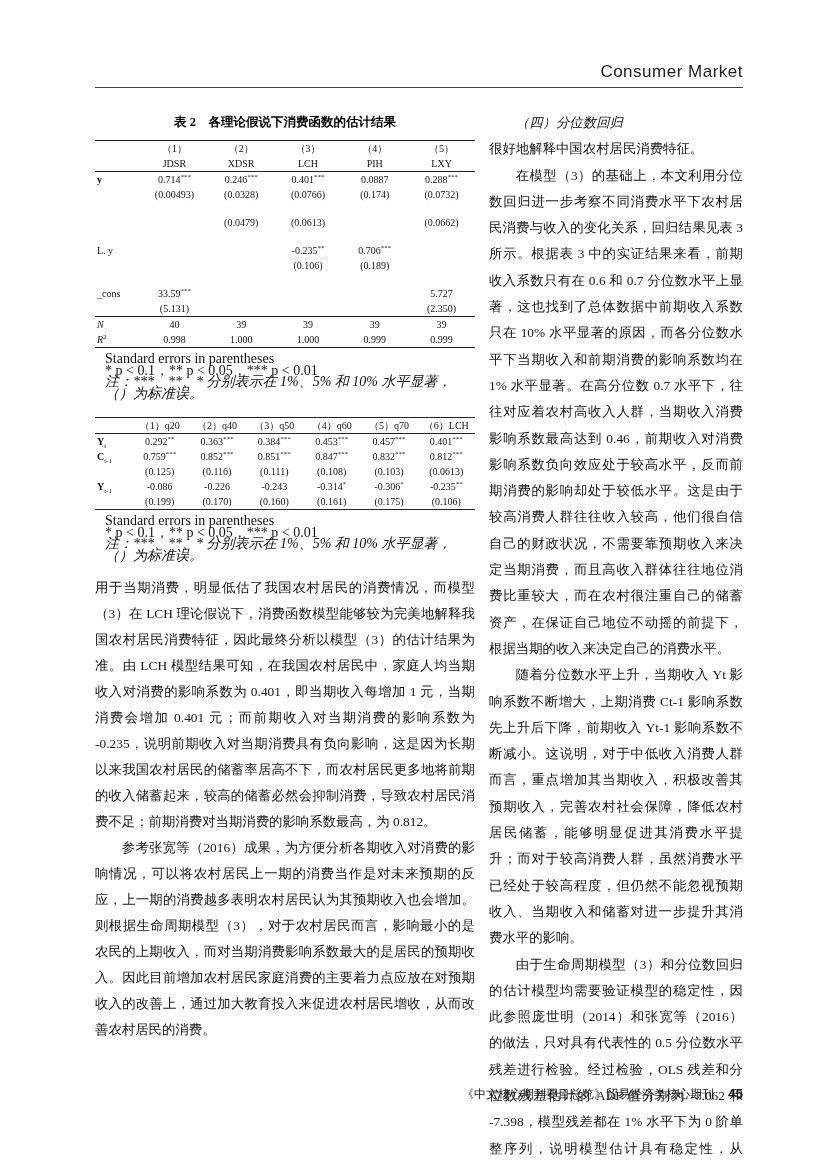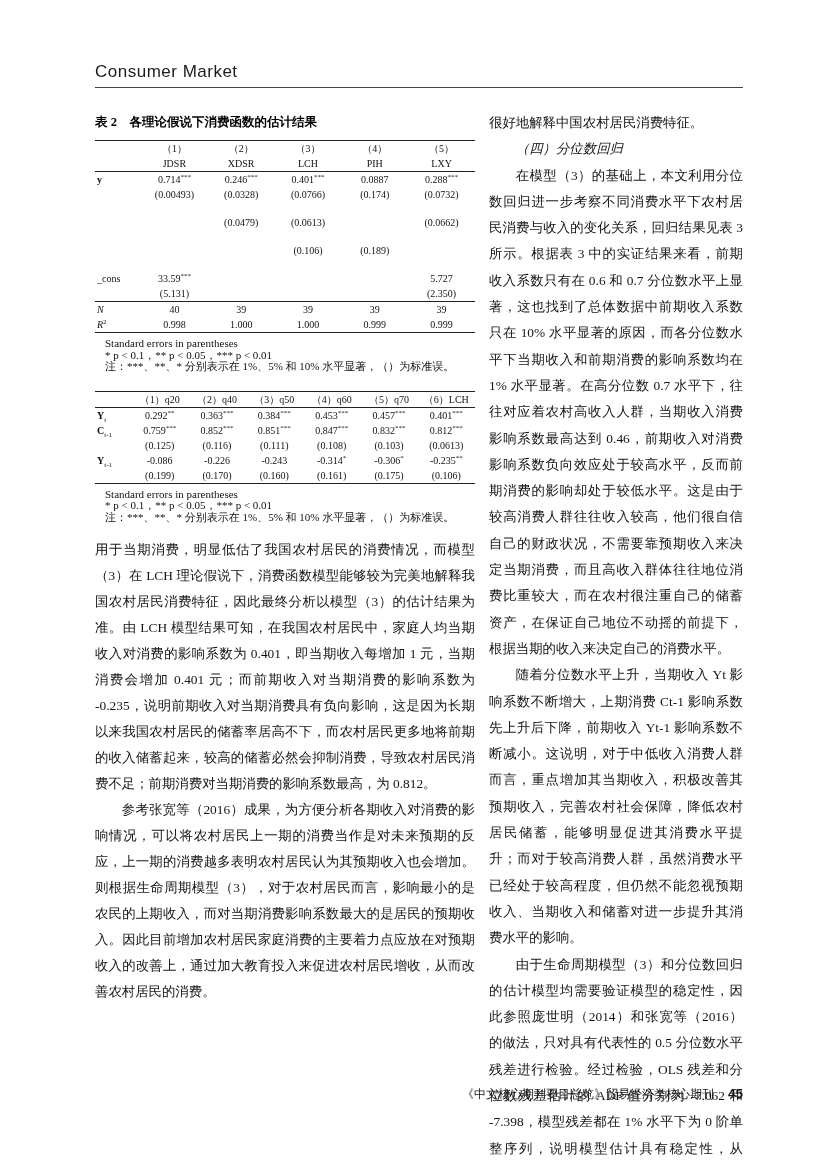--- a/index.html
+++ b/index.html
@@ -1,39 +1,39 @@
 <!DOCTYPE html>
 <html><head>
 <meta charset="utf-8">
 <style>
   html,body{margin:0;padding:0;background:#fff;}
   body{width:827px;height:1160px;position:relative;overflow:hidden;
        font-family:"Liberation Serif",serif;color:#111;}
   
   .hdr{position:absolute;top:62px;left:95px;width:648px;
-       border-bottom:1.5px solid #444;padding-bottom:5px;}
+       border-bottom:1.5px solid #444;padding-bottom:5px;text-align:right;}
   .hdr .jl{font-family:"Liberation Sans",sans-serif;font-size:17px;color:#1c1c1c;letter-spacing:.5px;}
   
   .main{position:absolute;top:110px;left:95px;width:648px;display:flex;}
   .colL{width:380px;flex:none;}
   .colR{width:254px;flex:none;margin-left:14px;}
   
   .tblock{margin-bottom:14px;}
-  .ttitle{font-size:12.5px;font-weight:bold;margin:4px 0 9px 0;color:#000;}
+  .ttitle{font-size:12.5px;font-weight:bold;text-align:center;margin:4px 0 9px 0;color:#000;}
   table.t{border-collapse:collapse;width:100%;font-size:10px;line-height:15px;
           border-bottom:1.2px solid #222;table-layout:fixed;}
   table.t td{text-align:center;padding:0 1px;white-space:nowrap;overflow:visible;}
   table.t td.lbl{text-align:left;padding-left:2px;}
   tr.ruleH td{border-top:1.2px solid #222;}
   tr.rule td{border-top:0.8px solid #222;}
   tr.sp td{height:13px;}
   table.t sup{font-size:7px;vertical-align:super;line-height:0;}
   table.t sub{font-size:7px;vertical-align:sub;line-height:0;}
-  .notes{font-size:11px;line-height:11.5px;margin:5px 0 0 10px;color:#111;}
-  .note-cn{}
+  .notes{font-size:14px;line-height:11.5px;margin:5px 0 0 10px;color:#111;}
+  .note-cn{font-style:italic;}
   
   p.bd{font-size:13.4px;line-height:26px;text-align:justify;margin:0;color:#141414;}
   p.ind{text-indent:2em;}
   .colR p.bd{line-height:26.3px;}
   .kai{font-style:italic;}
   
   .ftr{position:absolute;top:1086px;left:95px;width:648px;text-align:right;
        font-size:12px;color:#1a1a1a;}
   .ftr .pn{font-weight:bold;font-size:13.5px;margin-left:14px;font-family:Liberation Sans, sans-serif;}
 </style>
@@ -102,20 +102,28 @@
           <td></td>
           <td>(0.0479)</td>
           <td>(0.0613)</td>
           <td></td>
           <td>(0.0662)</td>
         </tr>
         <tr class="sp">
               <td colspan="6"></td>
             </tr>
 
+        <tr>
+          <td class="lbl">L. y</td>
+          <td><span></span><sup></sup></td>
+          <td><span></span><sup></sup></td>
+          <td><span>-0.235</span><sup>**</sup></td>
+          <td><span>0.706</span><sup>***</sup></td>
+          <td><span></span><sup></sup></td>
+        </tr>
         <tr>
           <td class="lbl"></td>
           <td></td>
           <td></td>
           <td>(0.106)</td>
           <td>(0.189)</td>
           <td></td>
         </tr>
         <tr class="sp">
               <td colspan="6"></td>
@@ -241,22 +249,22 @@
       </div>
     </div>
 
     <div style="margin-top:10px;">
       <p class="bd">用于当期消费，明显低估了我国农村居民的消费情况，而模型（3）在 LCH 理论假说下，消费函数模型能够较为完美地解释我国农村居民消费特征，因此最终分析以模型（3）的估计结果为准。由 LCH 模型结果可知，在我国农村居民中，家庭人均当期收入对消费的影响系数为 0.401，即当期收入每增加 1 元，当期消费会增加 0.401 元；而前期收入对当期消费的影响系数为 -0.235，说明前期收入对当期消费具有负向影响，这是因为长期以来我国农村居民的储蓄率居高不下，而农村居民更多地将前期的收入储蓄起来，较高的储蓄必然会抑制消费，导致农村居民消费不足；前期消费对当期消费的影响系数最高，为 0.812。</p>
       <p class="bd ind">参考张宽等（2016）成果，为方便分析各期收入对消费的影响情况，可以将农村居民上一期的消费当作是对未来预期的反应，上一期的消费越多表明农村居民认为其预期收入也会增加。则根据生命周期模型（3），对于农村居民而言，影响最小的是农民的上期收入，而对当期消费影响系数最大的是居民的预期收入。因此目前增加农村居民家庭消费的主要着力点应放在对预期收入的改善上，通过加大教育投入来促进农村居民增收，从而改善农村居民的消费。</p>
     </div>
   </div>
 
   <div class="colR">
+    <p class="bd ind kai">（四）分位数回归</p>
     <p class="bd">很好地解释中国农村居民消费特征。</p>
-    <p class="bd ind kai">（四）分位数回归</p>
     <p class="bd ind">在模型（3）的基础上，本文利用分位数回归进一步考察不同消费水平下农村居民消费与收入的变化关系，回归结果见表 3 所示。根据表 3 中的实证结果来看，前期收入系数只有在 0.6 和 0.7 分位数水平上显著，这也找到了总体数据中前期收入系数只在 10% 水平显著的原因，而各分位数水平下当期收入和前期消费的影响系数均在 1% 水平显著。在高分位数 0.7 水平下，往往对应着农村高收入人群，当期收入消费影响系数最高达到 0.46，前期收入对消费影响系数负向效应处于较高水平，反而前期消费的影响却处于较低水平。这是由于较高消费人群往往收入较高，他们很自信自己的财政状况，不需要靠预期收入来决定当期消费，而且高收入群体往往地位消费比重较大，而在农村很注重自己的储蓄资产，在保证自己地位不动摇的前提下，根据当期的收入来决定自己的消费水平。</p>
     <p class="bd ind">随着分位数水平上升，当期收入 Yt 影响系数不断增大，上期消费 Ct-1 影响系数先上升后下降，前期收入 Yt-1 影响系数不断减小。这说明，对于中低收入消费人群而言，重点增加其当期收入，积极改善其预期收入，完善农村社会保障，降低农村居民储蓄，能够明显促进其消费水平提升；而对于较高消费人群，虽然消费水平已经处于较高程度，但仍然不能忽视预期收入、当期收入和储蓄对进一步提升其消费水平的影响。</p>
     <p class="bd ind">由于生命周期模型（3）和分位数回归的估计模型均需要验证模型的稳定性，因此参照庞世明（2014）和张宽等（2016）的做法，只对具有代表性的 0.5 分位数水平残差进行检验。经过检验，OLS 残差和分位数残差估计的 ADF 值分别为 -7.062 和 -7.398，模型残差都在 1% 水平下为 0 阶单整序列，说明模型估计具有稳定性，从 LCH 消费理论中得出的观点对于解释我国农村居民家庭的消费解释是合理的。</p>
 
   </div>
 </div>
 
 <div class="ftr">
   <span>《中文核心期刊要目总览》贸易经济类核心期刊</span><span class="pn">45</span>
 </div>

